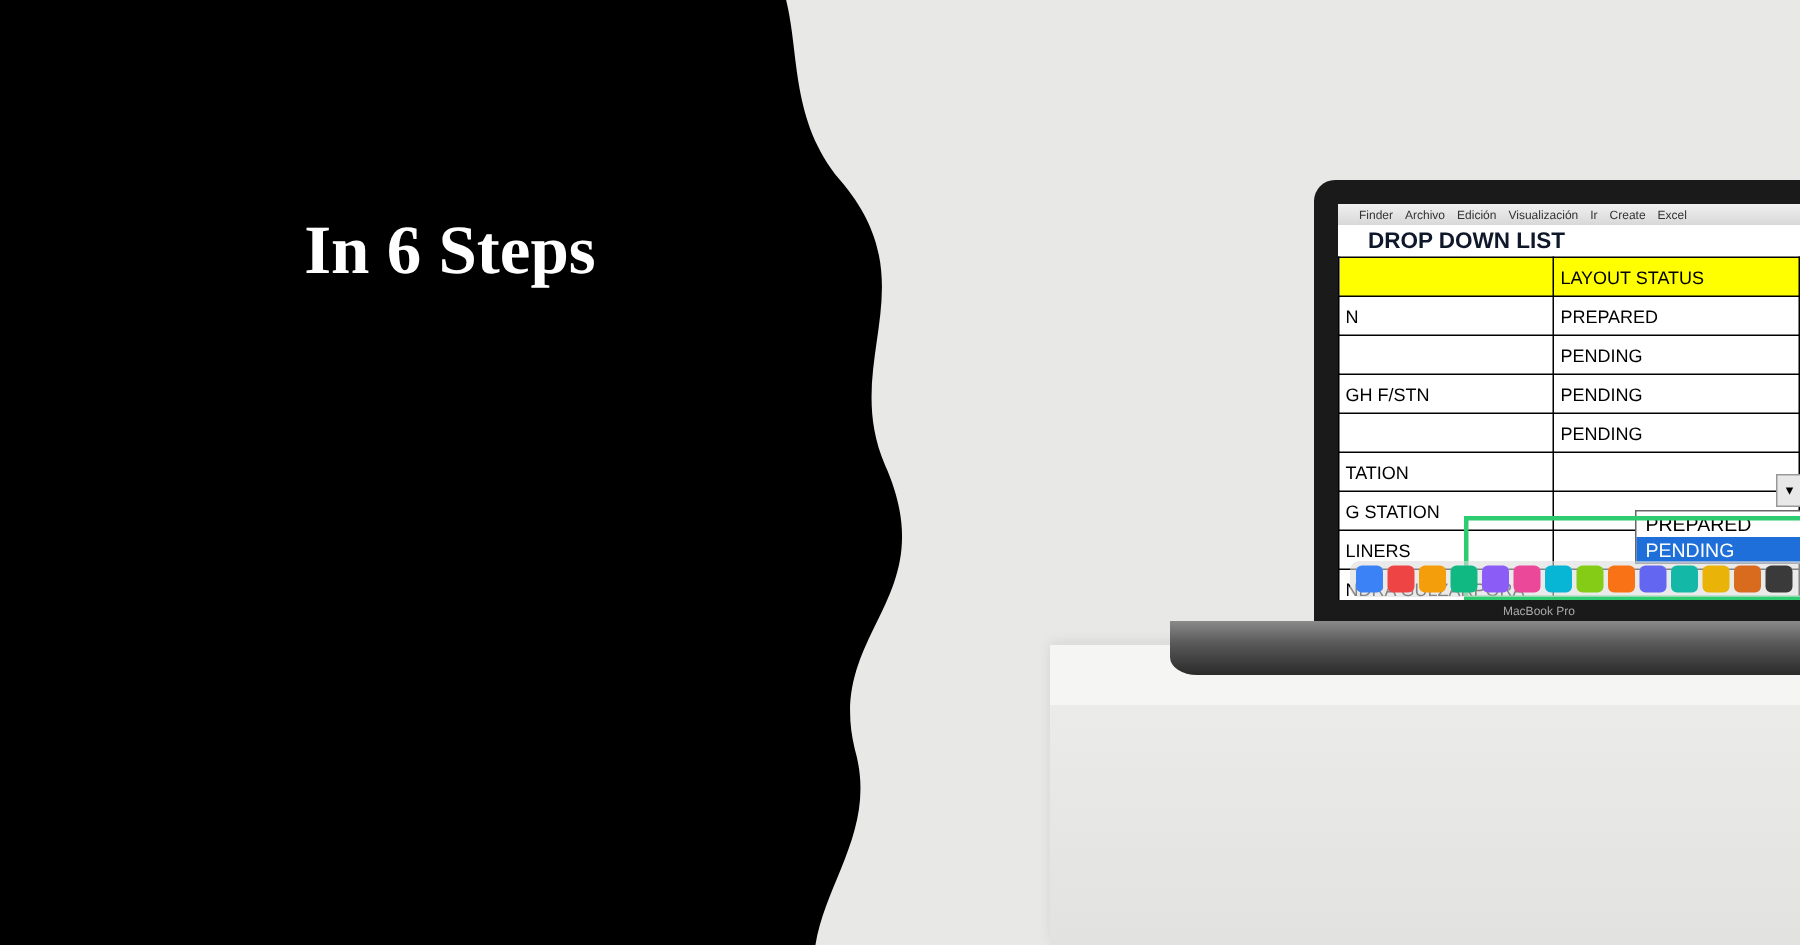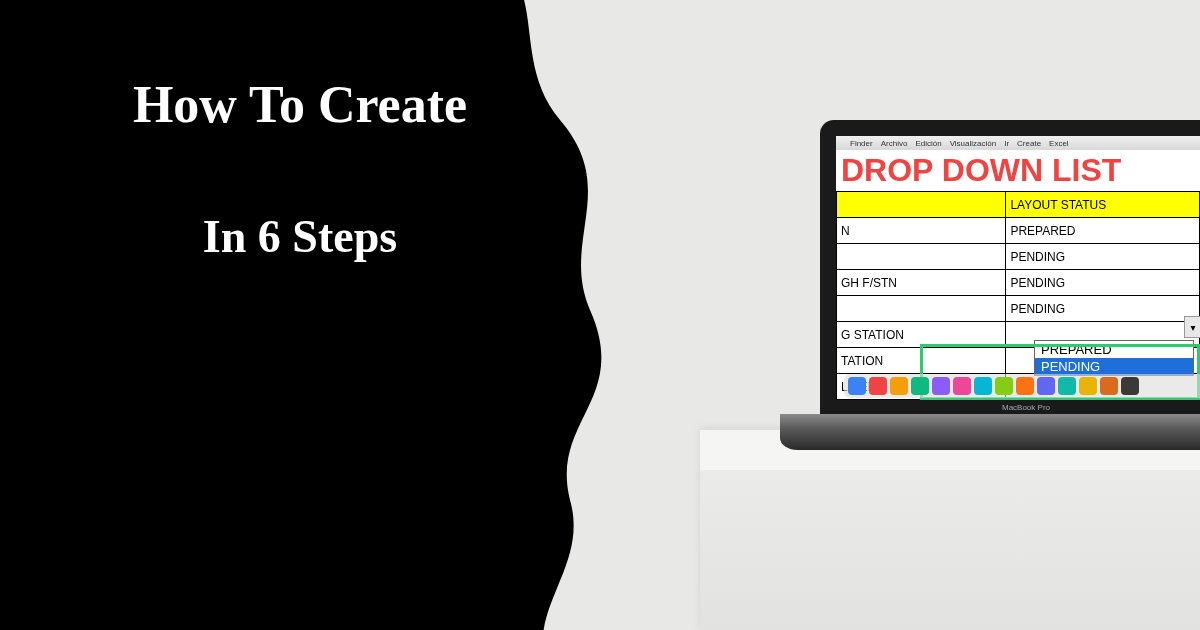--- a/index.html
+++ b/index.html
@@ -70,21 +70,21 @@
   right: 0;
   bottom: 180px;
   width: 380px;
   height: 330px;
   z-index: 5;
 }
 .laptop-screen-bezel {
   position: absolute;
   top: 0;
   right: 0;
-  width: 380px;
+  width: 324px;
   height: 300px;
   background: #1a1a1a;
   border-radius: 14px 0 0 0;
   padding: 16px 0 20px 16px;
 }
 .laptop-screen {
   width: 100%;
   height: 100%;
   background: #fff;
   position: relative;
@@ -97,24 +97,24 @@
   color: #333;
   display: flex;
   align-items: center;
   gap: 8px;
   padding-left: 6px;
 }
 .menubar .apple { font-size: 9px; }
 .menubar span { white-space: nowrap; }
 
 .sheet-title {
-  color: #ef4444;
+  color: #0f172a;
   font-weight: bold;
-  font-size: 32px;
-  padding: 2px 5px;
+  font-size: 15px;
+  padding: 2px 20px;
   font-family: Arial, sans-serif;
 }
 
 .sheet {
   width: 100%;
   border-collapse: collapse;
   font-size: 12px;
 }
 .sheet td {
   border: 1px solid #000;
@@ -239,25 +239,25 @@
             </tr>
         <tr>
               <td class="colA">GH F/STN</td>
               <td class="colB">PENDING</td>
             </tr>
         <tr>
               <td class="colA"></td>
               <td class="colB">PENDING</td>
             </tr>
         <tr>
+              <td class="colA">TATION</td>
+              <td class="colB"></td>
+            </tr>
+        <tr>
               <td class="colA">G STATION</td>
-              <td class="colB"></td>
-            </tr>
-        <tr>
-              <td class="colA">TATION</td>
               <td class="colB"></td>
             </tr>
         <tr>
               <td class="colA">LINERS</td>
               <td class="colB"></td>
             </tr>
         <tr>
               <td class="colA">NDRA GULZARPORA</td>
               <td class="colB"></td>
             </tr>
@@ -297,16 +297,15 @@
 </div>
 
 <div class="blob">
   <svg viewBox="0 0 720 730">
     <path fill="#000" d="M0,0 L540,0 C600,40 560,110 610,170 C670,240 610,290 640,360 C680,450 600,470 620,550 C640,620 570,660 600,730 L0,730 Z"></path>
   </svg>
 </div>
 
 <div class="title-text">
   <div class="title-main">
-    <div>How To Create</div>
   </div>
   <div class="title-sub">In 6 Steps</div>
 </div>
 
 </body></html>

